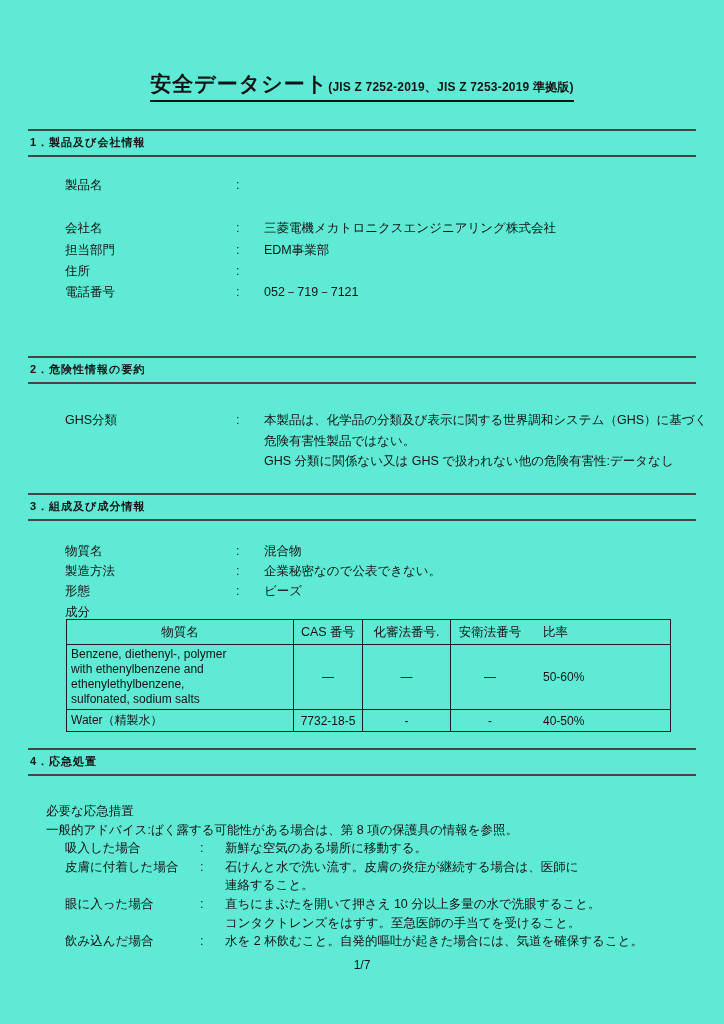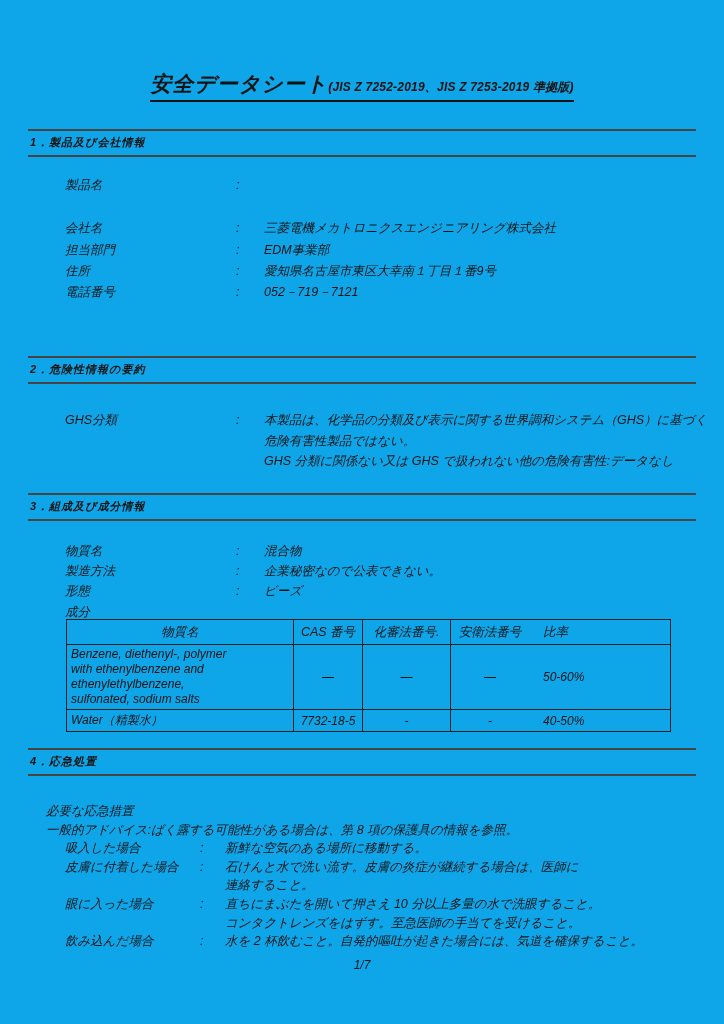--- a/index.html
+++ b/index.html
@@ -1,19 +1,19 @@
 <!DOCTYPE html>
 <html><head>
 <meta charset="utf-8">
 <style>
   html,body{margin:0;padding:0;background:#e8e8e8;}
   .page{
-    position:relative;width:724px;height:1024px;background:#0ea5e9;
+    position:relative;width:724px;height:1024px;background:#5eead4;
     font-family:"Liberation Sans","DejaVu Sans",sans-serif;
-    color:#141414;overflow:hidden;margin:0 auto;font-style:italic;
+    color:#141414;overflow:hidden;margin:0 auto;
   }
   
   .title-wrap{position:absolute;top:70px;left:0;width:100%;text-align:center;}
   .title-underline{display:inline-block;border-bottom:2px solid #141414;padding-bottom:2px;}
   .title-main{font-size:21px;font-weight:bold;letter-spacing:1px;}
   .title-sub{font-size:12px;font-weight:bold;letter-spacing:0.2px;}
   
   .section-heading{
     position:absolute;left:28px;width:668px;box-sizing:border-box;
     border-top:2px solid #454545;border-bottom:2px solid #454545;
@@ -78,21 +78,20 @@
       <span class="kv-value">三菱電機メカトロニクスエンジニアリング株式会社</span>
     </div>
     <div class="kv">
       <span class="kv-label">担当部門</span>
       <span class="kv-colon">:</span>
       <span class="kv-value">EDM事業部</span>
     </div>
     <div class="kv">
       <span class="kv-label">住所</span>
       <span class="kv-colon">:</span>
-      <span class="kv-value">愛知県名古屋市東区大幸南１丁目１番9号</span>
     </div>
     <div class="kv">
       <span class="kv-label">電話番号</span>
       <span class="kv-colon">:</span>
       <span class="kv-value">052－719－7121</span>
     </div>
   </div>
 
   <div class="section-heading" style="top:356px;">2．危険性情報の要約</div>
   <div class="rows" style="top:410px;line-height:20.5px;">

